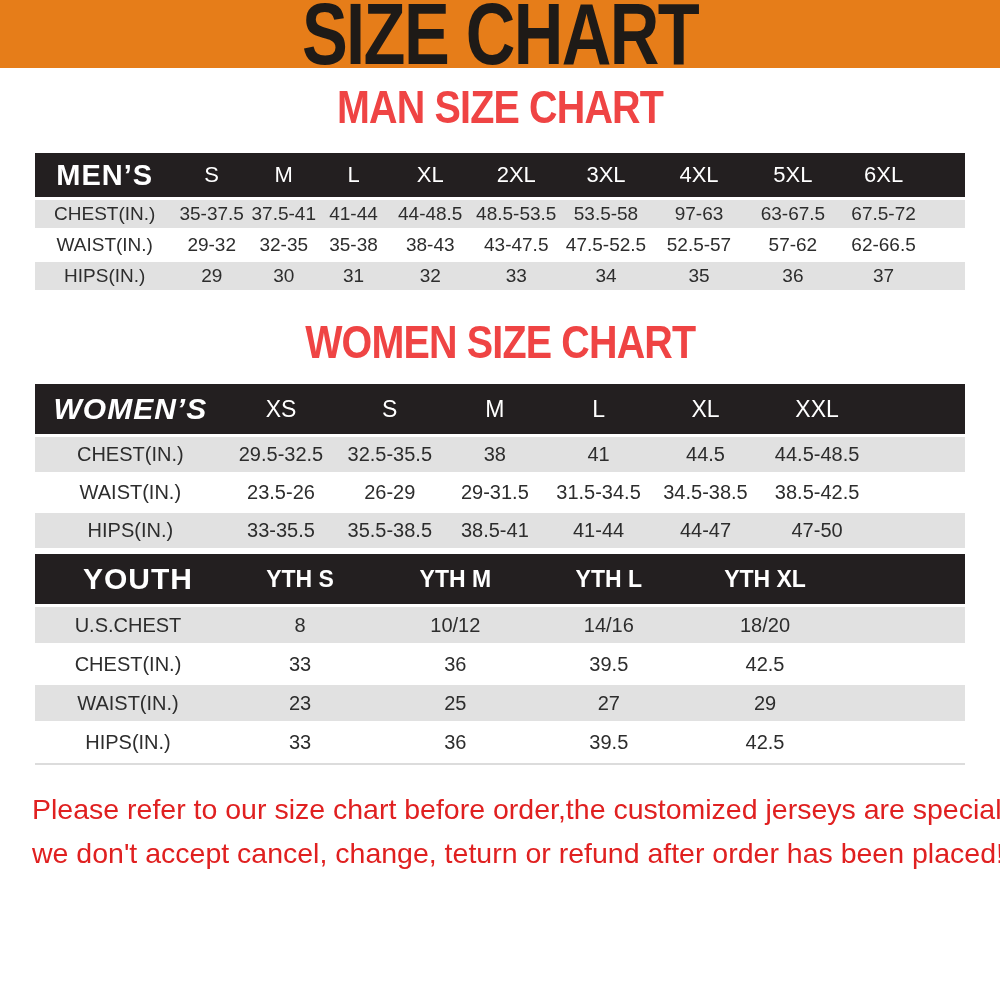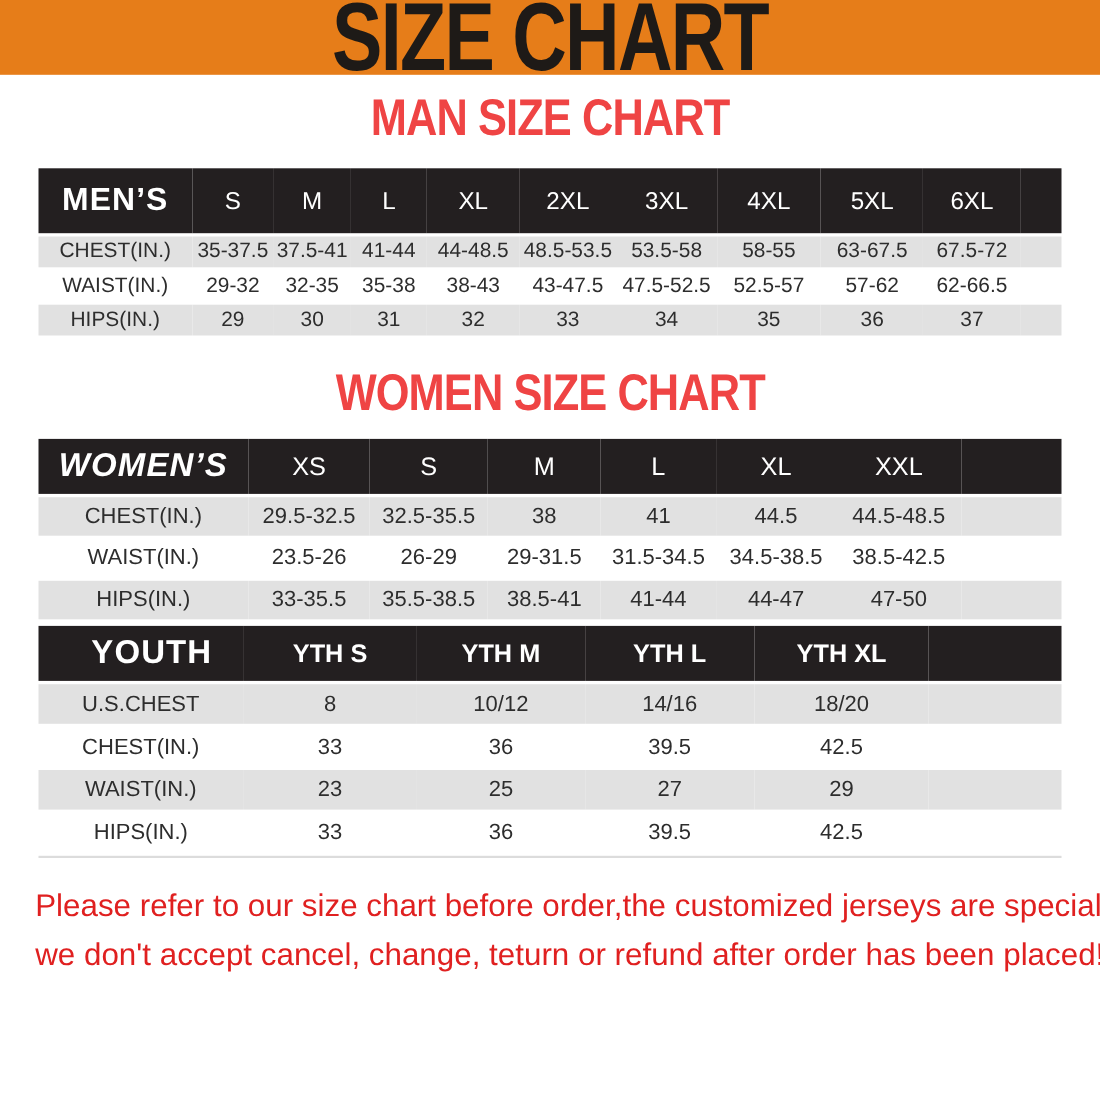--- a/index.html
+++ b/index.html
@@ -38,21 +38,21 @@
   .size-table th, .size-table td {
     text-align: center; vertical-align: middle; padding: 0;
     overflow: hidden; white-space: nowrap;
   }
   .size-table thead th { background: #231f20; color: #ffffff; font-weight: normal; }
   .size-table thead th.lbl { font-weight: bold; letter-spacing: 1px; }
   tr.row-gray  td { background: #e1e1e1; }
   tr.row-white td { background: #ffffff; }
   .size-table tbody td { color: #2d2d2d; }
   
-  .table-men thead th { height: 59px; font-size: 22px; }
+  .table-men thead th { height: 44px; font-size: 22px; }
   .table-men thead th.lbl { font-size: 29px; }
   .table-men tbody td { height: 28px; font-size: 19px; }
   
   .table-women thead th { height: 50px; font-size: 23px; }
   .table-women thead th.lbl { font-size: 30px; font-style: italic; }
   .table-women tbody td { height: 35px; font-size: 20px; }
   
   .table-youth thead th { height: 50px; font-size: 23px; font-weight: bold; }
   .table-youth thead th.lbl { font-size: 30px; padding-left: 20px; }
   .table-youth tbody td { height: 36px; font-size: 20px; }
@@ -105,21 +105,21 @@
       </thead>
       <tbody>
         <tr class="row-gray">
           <td>CHEST(IN.)</td>
           <td>35-37.5</td>
           <td>37.5-41</td>
           <td>41-44</td>
           <td>44-48.5</td>
           <td>48.5-53.5</td>
           <td>53.5-58</td>
-          <td>58-55</td>
+          <td>97-63</td>
           <td>63-67.5</td>
           <td>67.5-72</td>
           <td></td>
         </tr>
         <tr class="row-white">
           <td>WAIST(IN.)</td>
           <td>29-32</td>
           <td>32-35</td>
           <td>35-38</td>
           <td>38-43</td>

